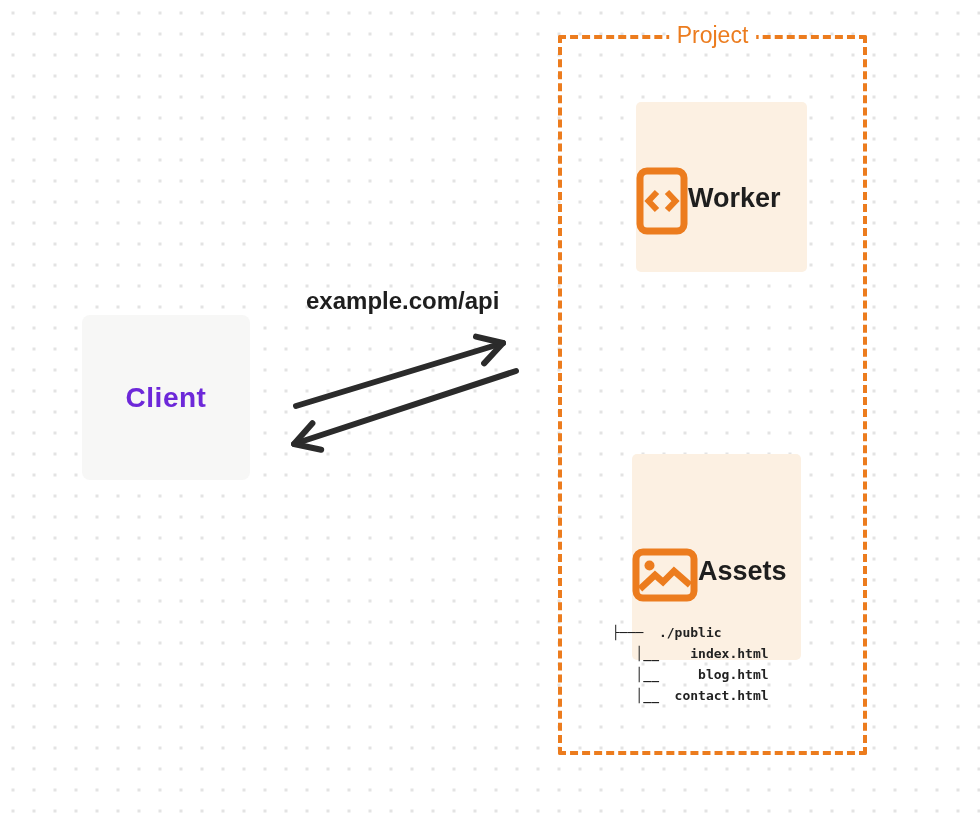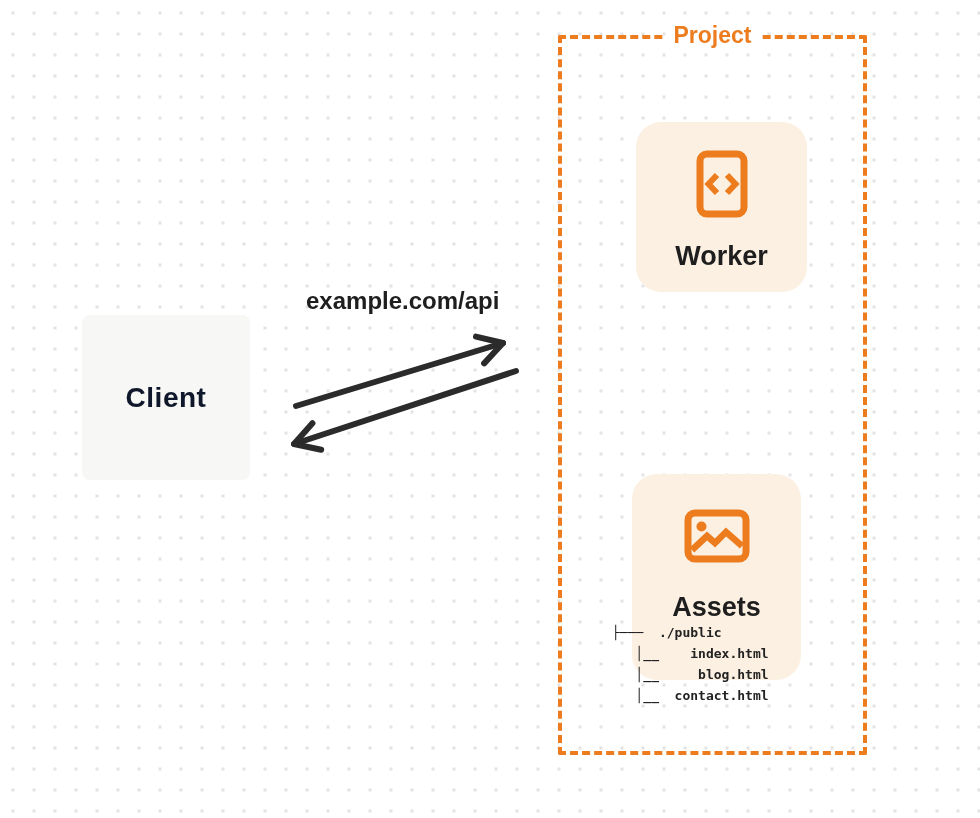--- a/index.html
+++ b/index.html
@@ -20,21 +20,21 @@
   
   .client-box {
     position: absolute;
     left: 82px; top: 315px;
     width: 168px; height: 165px;
     background: #f7f7f6;
     border-radius: 8px;
     display: flex; align-items: center; justify-content: center;
   }
   .client-box .label {
-    font-size: 28px; font-weight: bold; color: #0f172a; letter-spacing: 0.5px;
+    font-size: 28px; font-weight: bold; color: #6d28d9; letter-spacing: 0.5px;
   }
 
   
   .request-label {
     position: absolute;
     left: 306px; top: 287px;
     font-size: 24px; font-weight: bold; color: #1e1e1e;
   }
 
   
@@ -51,31 +51,31 @@
     width: 309px; height: 720px;
     border: 4px dashed #ec7c1e;
     border-radius: 2px;
   }
   .project-label {
     position: absolute;
     top: -17px; left: 50%;
     transform: translateX(-50%);
     background: #ffffff;
     padding: 0 8px;
-    font-size: 23px; font-weight: bold; color: #ec7c1e;
+    font-size: 23px; font-weight: normal; color: #ec7c1e;
     white-space: nowrap;
     text-align: center;
   }
 
   
   .card {
     position: absolute;
     background: #fcf0e2;
-    border-radius: 25px;
-    display: flex; flex-direction: column; align-items: center; margin-top: 20px;
+    border-radius: 5px;
+    display: flex; flex-direction: row; align-items: center;
   }
   .worker-card { left: 74px; top: 63px; width: 171px; height: 170px; }
   .assets-card { left: 70px; top: 415px; width: 169px; height: 206px; }
   .card .card-label {
     font-size: 27px; font-weight: bold; color: #1e1e1e; line-height: 32px;
   }
   .worker-card .icon-wrap { margin-top: 28px; height: 68px; }
   .worker-card .card-label { margin-top: 22px; }
   .assets-card .icon-wrap { margin-top: 35px; height: 54px; }
   .assets-card .card-label { margin-top: 28px; }

